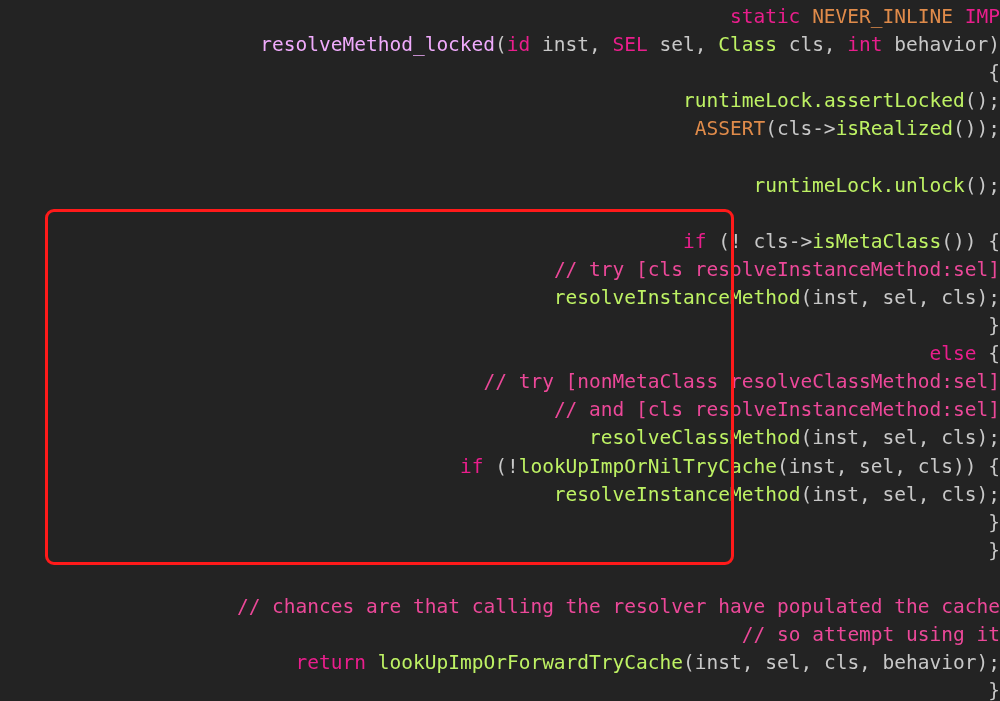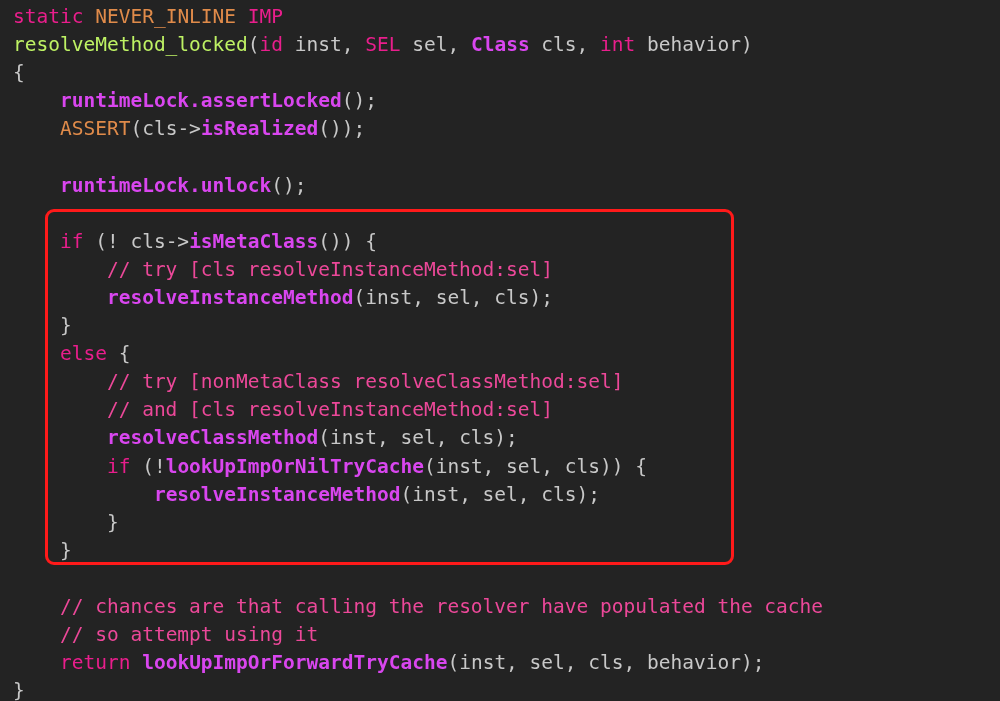--- a/index.html
+++ b/index.html
@@ -23,26 +23,27 @@
     font-size: 19.5px;
     line-height: 28.1px;
     letter-spacing: 0px;
     white-space: pre;
     color: #c8c8c8;
   }
   .ln {
     display: block;
     height: 28.1px;
     white-space: pre;
+    text-align: right;
   }
   
   .t-kw    { color: #e91e8c; }           
   .t-type  { color: #e08b4a; }           
-  .t-fn    { color: #bef264; }           
-  .t-call  { color: #d946ef; font-weight: bold; }           
+  .t-fn    { color: #f0abfc; }           
+  .t-call  { color: #bef264; }           
   .t-plain { color: #c8c8c8; }           
   .t-cmt   { color: #ec4899; }           
 
   
   #highlight-box {
     position: absolute;
     left: 45px;
     top: 209px;
     width: 689px;
     height: 356px;

